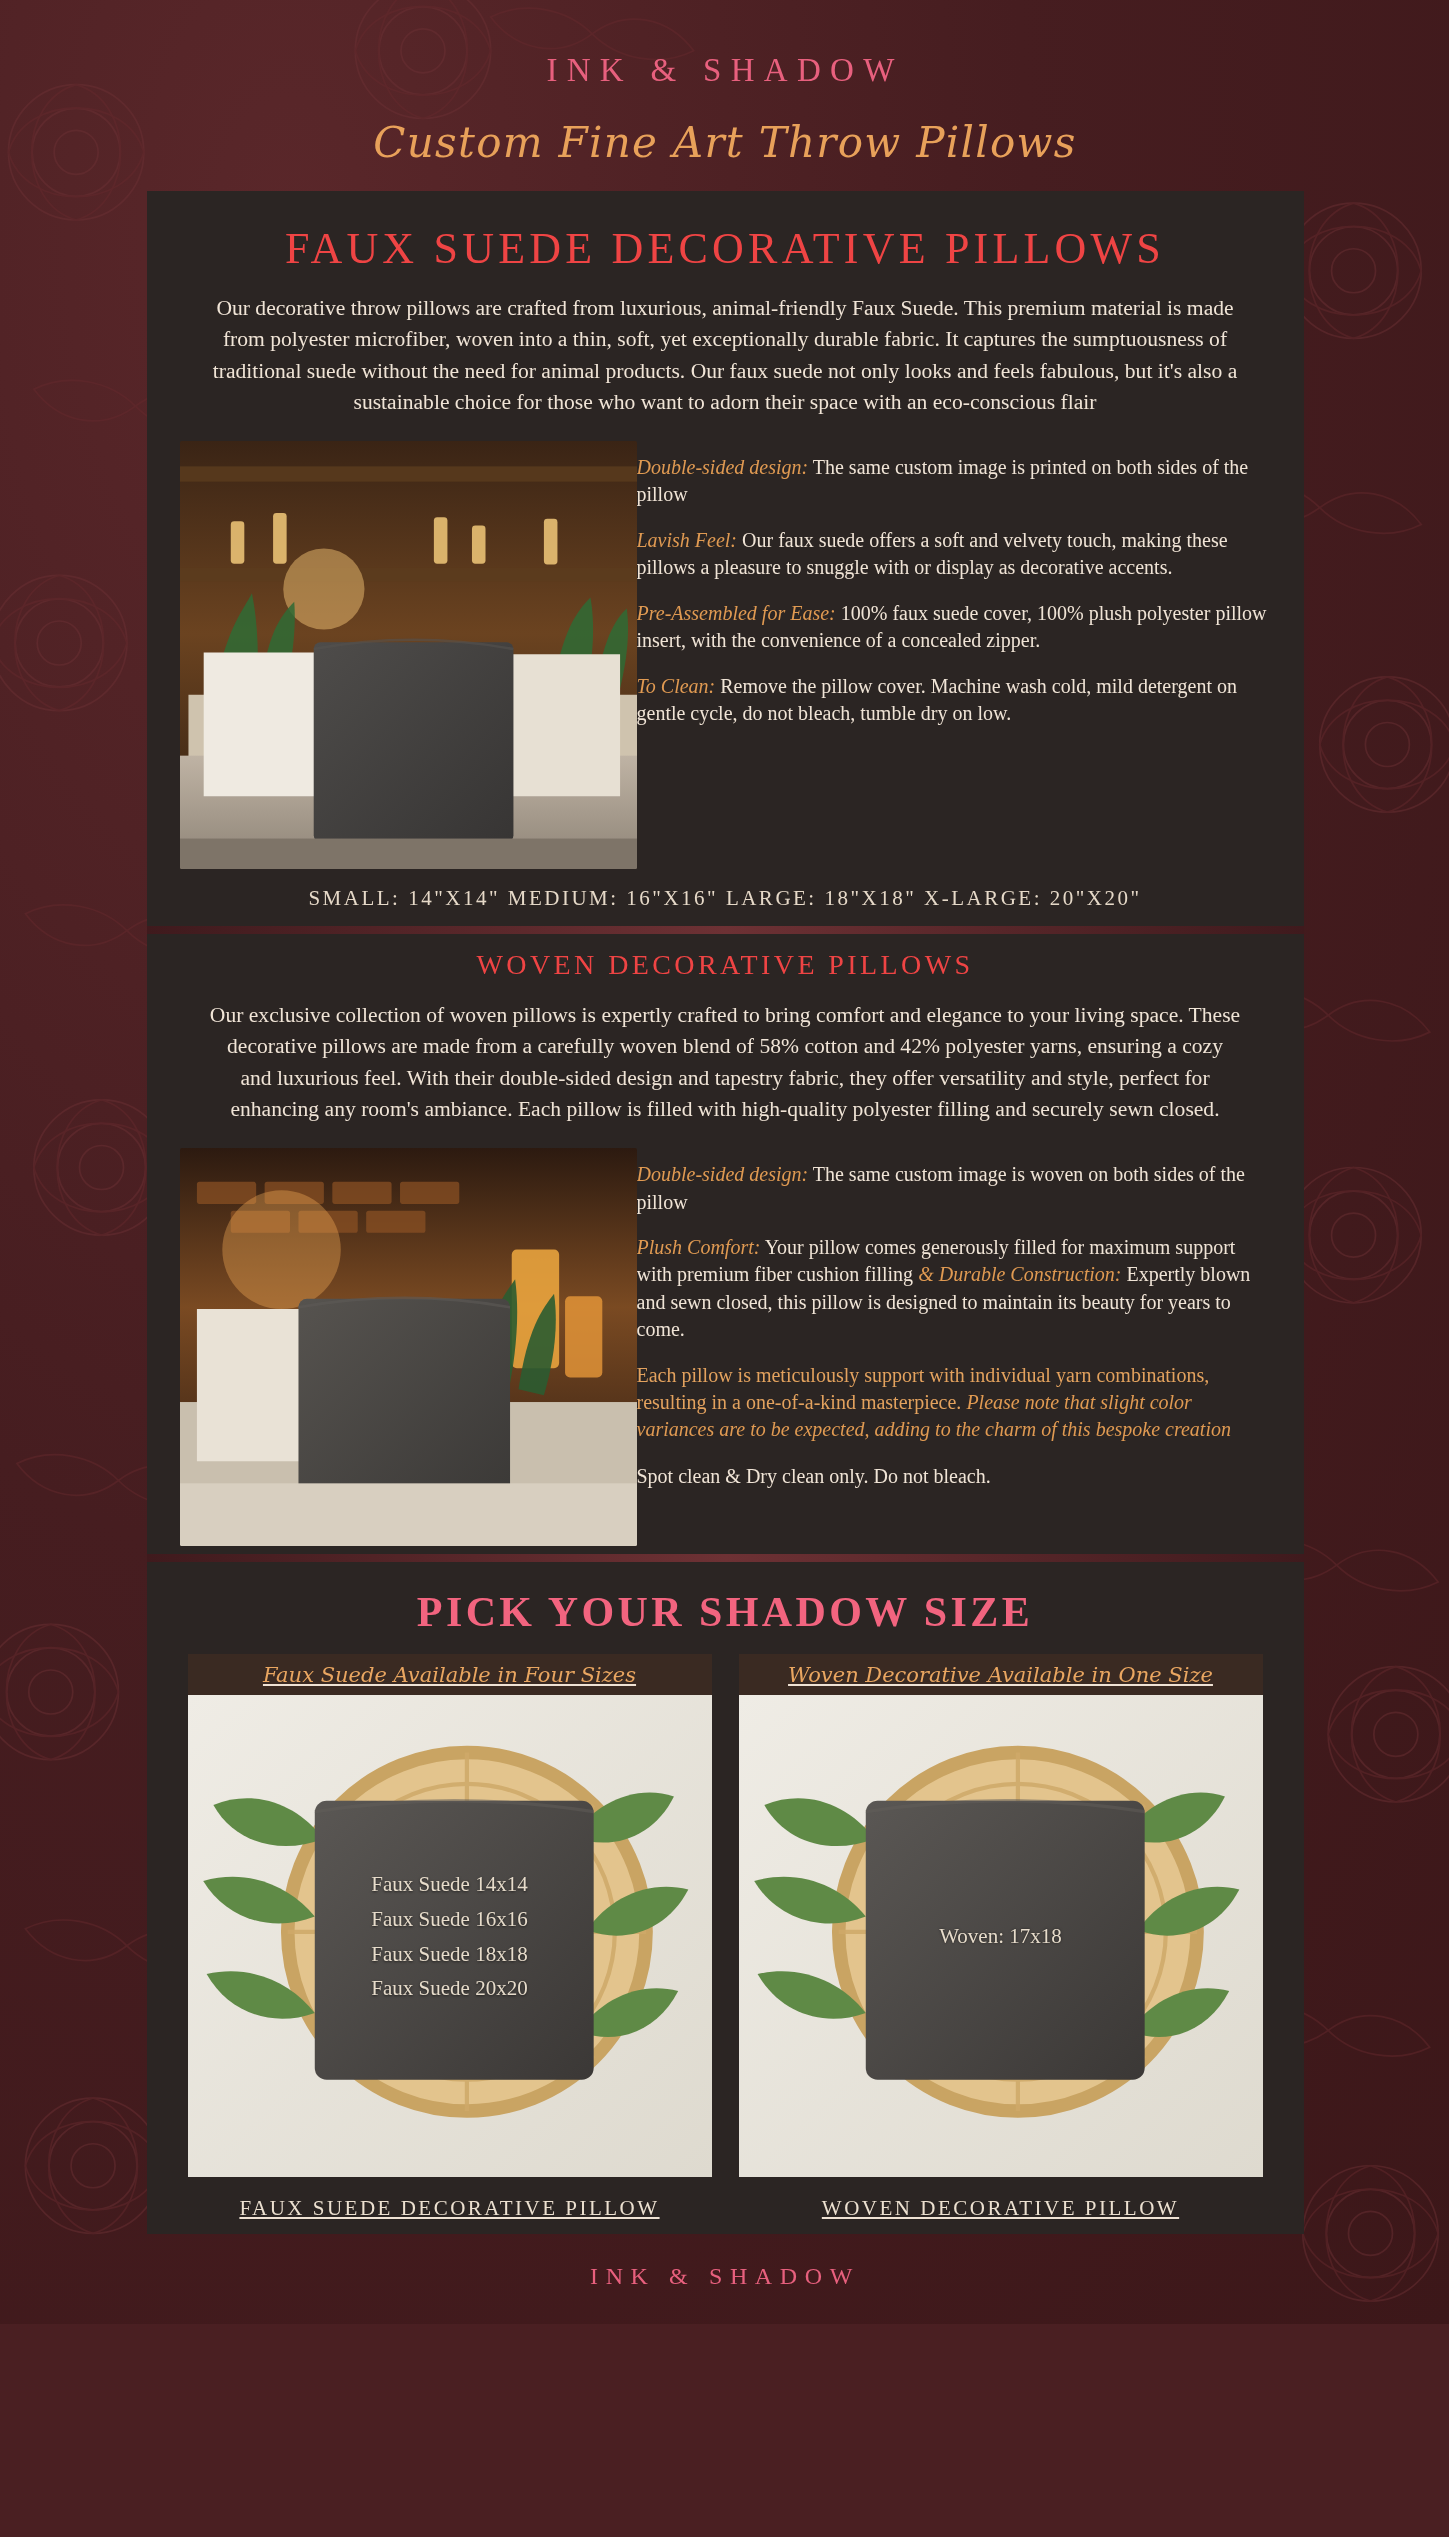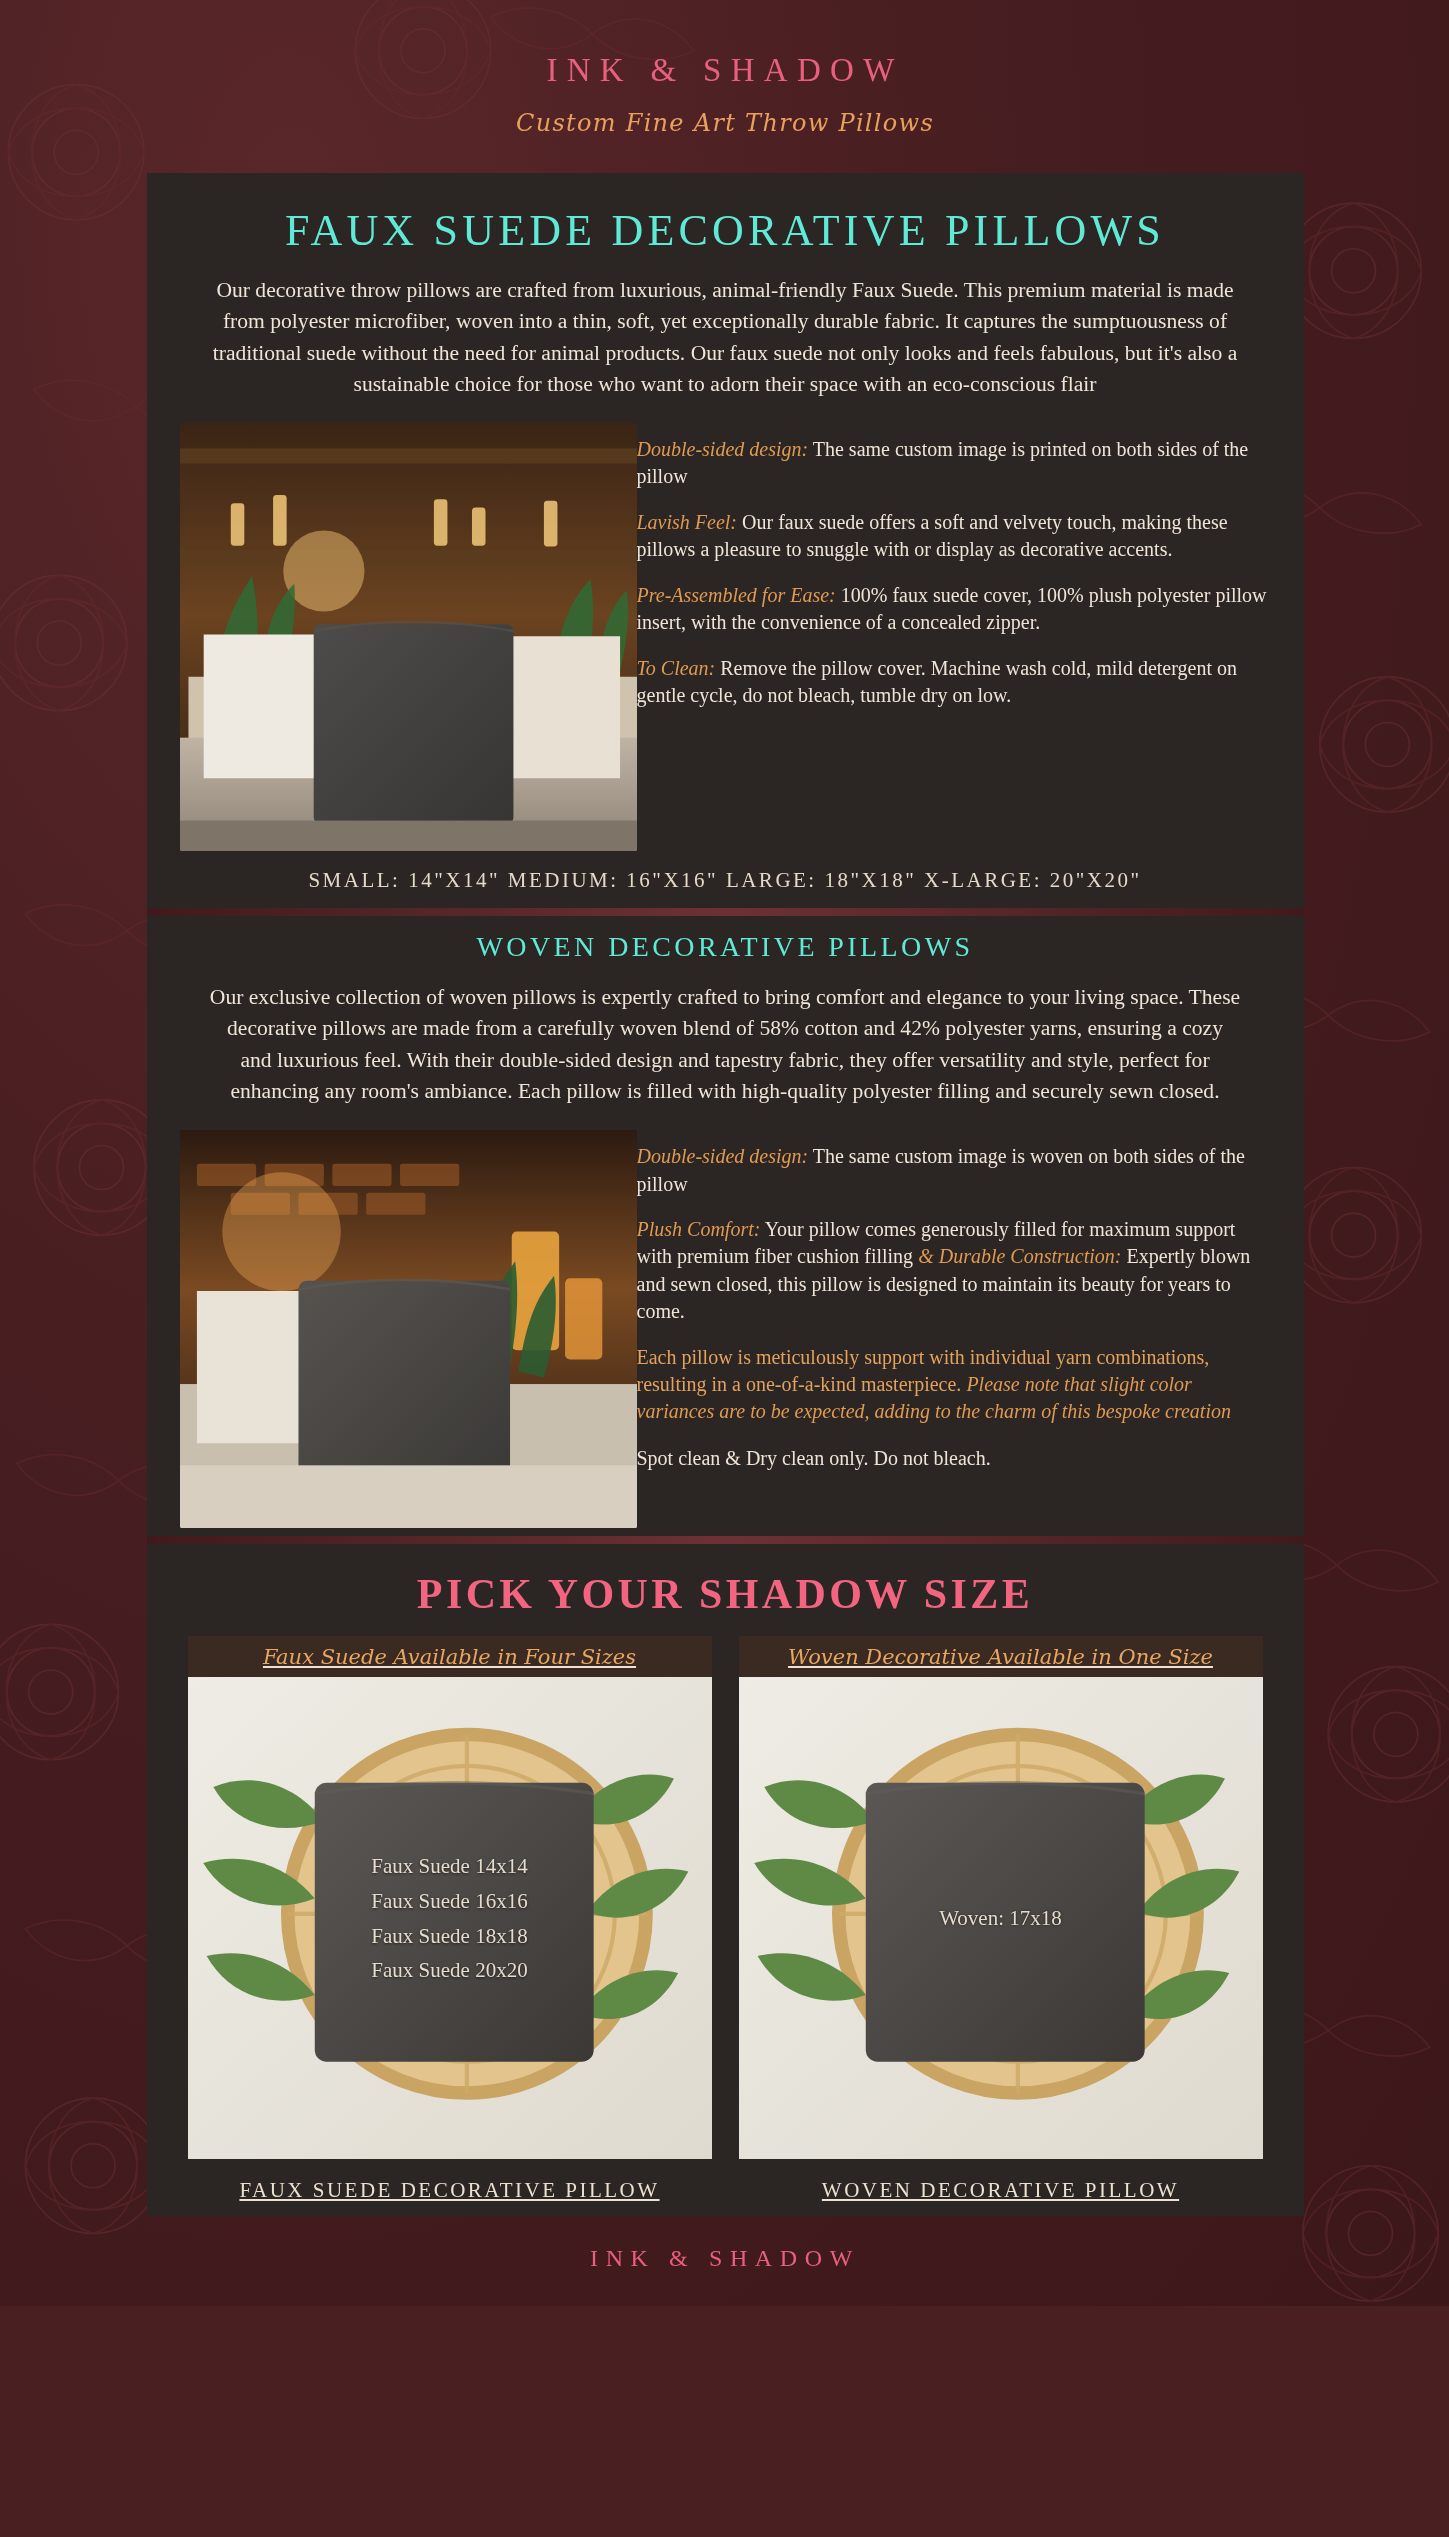--- a/index.html
+++ b/index.html
@@ -38,27 +38,27 @@
     text-align: center;
     padding-top: 52px;
     font-family: "Liberation Serif", serif;
     font-size: 33px;
     letter-spacing: 9.3px;
     color: #e8607e;
     font-weight: 400;
   }
   .brand-sub {
     text-align: center;
-    margin-top: 20px;
+    margin-top: 29px;
     font-family: "DejaVu Serif", serif;
     font-style: italic;
-    font-size: 24px;
+    font-size: 42px;
     letter-spacing: 1.3px;
     color: #e8a15a;
-    padding-bottom: 36px;
+    padding-bottom: 24px;
   }
 
   
   .panel {
     background: #2b2523;
     margin: 0 auto;
     width: 1157px;
     position: relative;
   }
   .panel.faux { padding: 22px 0 15px; }
@@ -71,21 +71,21 @@
     height: 8.5px;
     background: linear-gradient(90deg,#3f1a1d,#6d3134 50%,#3f1a1d);
   }
 
   h2.section-title {
     text-align: center;
     font-family: "Liberation Serif", serif;
     font-weight: 400;
     font-size: 44px;
     letter-spacing: 4.2px;
-    color: #5eead4;
+    color: #ef4444;
     margin: 10px 0 18.6px;
   }
   h2.pink-small {
     font-size: 28px;
     letter-spacing: 3.4px;
   }
 
   p.intro {
     width: 1032px;
     margin: 0 auto;

